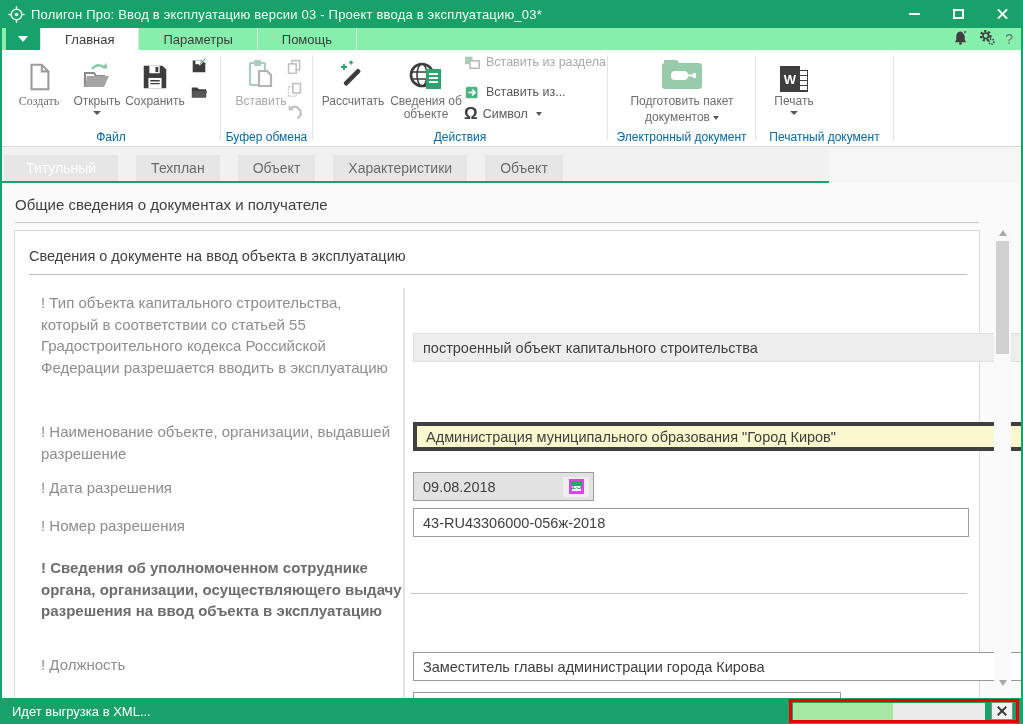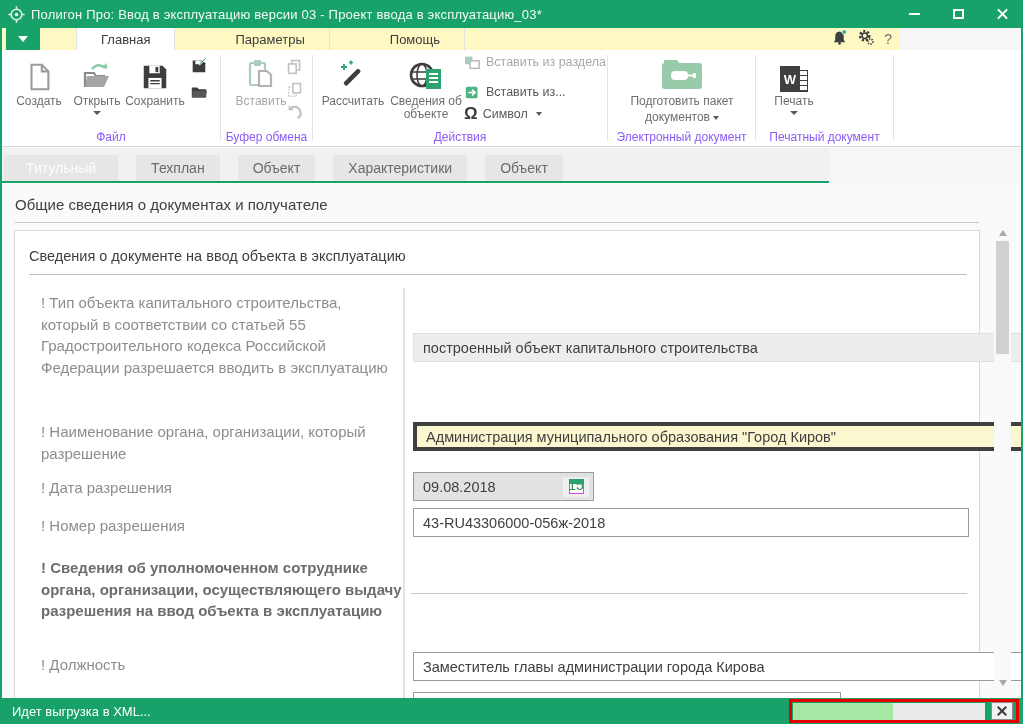--- a/index.html
+++ b/index.html
@@ -14,33 +14,33 @@
   .title-text { font-size:13px; letter-spacing:.2px; }
   .wincontrols { position:absolute; right:6px; top:0; height:28px; display:flex; align-items:center; gap:14px; }
   .wc { width:30px; height:22px; display:flex; align-items:center; justify-content:center; cursor:default; }
   .wc-min-g { width:11px; height:2px; background:#fff; }
   .wc-max-g { width:11px; height:10px; border:2px solid #fff; }
   .wc-x { position:relative; width:13px; height:13px; }
   .wc-x:before,.wc-x:after { content:""; position:absolute; left:0; top:5.5px; width:13px; height:2px; background:#fff; }
   .wc-x:before { transform:rotate(45deg); } .wc-x:after { transform:rotate(-45deg); }
 
   
-  .tabstrip { position:absolute; left:0; top:28px; width:898px; height:22px; background:#fef9c3; display:flex;gap:36px; }
+  .tabstrip { position:absolute; left:0; top:28px; width:1019px; height:22px; background:#86efac; display:flex; }
   .appmenu-btn { width:34px; height:22px; margin-left:4px; background:#18a269; display:flex; align-items:center; justify-content:center; }
   .tri-down-w { width:0; height:0; border-left:5px solid transparent; border-right:5px solid transparent; border-top:6px solid #fff; }
   .rtab { height:22px; padding:0 24px; display:flex; align-items:center; font-size:13px; color:#3c3c3c; border-right:1px solid #e2e2e2; }
   .rtab.active { background:#ffffff; border-right:1px solid #e2e2e2; border-left:1px solid #e2e2e2; }
   .strip-icons { position:absolute; right:8px; top:0; height:22px; display:flex; align-items:center; gap:9px; }
   .help-glyph { font-size:14px; color:#6f6f6f; }
 
   
   .ribbon { position:absolute; left:0; top:50px; width:1019px; height:97px; background:#fff; border-bottom:1px solid #d7d7d7; }
   .rgroup { position:absolute; top:0; height:96px; }
   .rsep { position:absolute; top:5px; width:1px; height:85px; background:#e3e3e3; }
-  .group-label { position:absolute; left:0; right:0; bottom:2px; text-align:center; font-size:12px; color:#8b5cf6; }
+  .group-label { position:absolute; left:0; right:0; bottom:2px; text-align:center; font-size:12px; color:#0369a1; }
   .bigbtn { position:absolute; top:4px; display:flex; flex-direction:column; align-items:center; text-align:center; }
   .bigbtn .ic { height:38px; display:flex; align-items:flex-end; justify-content:center; }
   .bigbtn .lbl { font-size:12px; line-height:13px; color:#6e6e6e; margin-top:3px; white-space:nowrap; }
   .bigbtn .lbl2 { font-size:12px; line-height:13px; color:#6e6e6e; margin-top:3px; }
   .lbl.dis { color:#a8a8a8; }
   .tri-down { width:0; height:0; border-left:4px solid transparent; border-right:4px solid transparent; border-top:4px solid #5a5a5a; margin-top:3px; }
   .smallcol { position:absolute; display:flex; flex-direction:column; gap:6px; }
   .smallbtn { width:22px; height:20px; display:flex; align-items:center; justify-content:center; }
   .menurow { position:absolute; height:20px; display:flex; align-items:center; gap:5px; font-size:12.5px; color:#585858; white-space:nowrap; }
   .menurow.dis { color:#a8a8a8; }
@@ -72,22 +72,22 @@
   .fctrl { position:absolute; left:398px; width:662px; height:29px; display:flex; align-items:center;
            font-size:14.5px; color:#3f3f3f; padding:0 26px 0 9px; white-space:nowrap; overflow:hidden; }
   .chev { position:absolute; right:9px; top:10px; width:7px; height:7px;
           border-right:1.7px solid #a9a9a9; border-bottom:1.7px solid #a9a9a9; transform:rotate(45deg); }
   .dd-gray { background:#ededed; border:1px solid #e0e0e0; }
   .dd-yellow { background:#fbf7ce; border:4px solid #404040; }
   .dd-white { background:#fff; border:1px solid #999; }
   .datefield { position:absolute; left:398px; width:181px; height:29px; background:#e2e2e2; border:1px solid #9b9b9b;
                display:flex; align-items:center; font-size:14.5px; color:#3f3f3f; padding-left:9px; }
   .calbtn { position:absolute; right:4px; top:3.5px; width:26px; height:20px; background:#efefef; display:flex; align-items:center; justify-content:center; }
-  .cal { width:15px; height:15px; background:#fff; border:1px solid #d946ef; position:relative;
-         font-size:14px; color:#2c8f5f; display:flex; align-items:flex-end; justify-content:center; }
+  .cal { width:15px; height:15px; background:#fff; border:3px solid #d946ef; position:relative;
+         font-size:11px; color:#2c8f5f; display:flex; align-items:flex-end; justify-content:center; }
   .cal:before { content:""; position:absolute; left:-1px; right:-1px; top:-1px; height:5px; background:#2ea36f; }
   .textinput { position:absolute; left:398px; width:556px; height:29px; background:#fff; border:1px solid #9b9b9b;
                display:flex; align-items:center; font-size:14.5px; color:#3f3f3f; padding-left:9px; white-space:nowrap; }
   .hline-right { position:absolute; left:396px; top:362px; width:556px; height:1px; background:#c6c6c6; }
   .partialinput { position:absolute; left:398px; top:461px; width:428px; height:7px; background:#fff;
                   border:1px solid #9b9b9b; border-bottom:none; }
 
   
   .scrollbar { position:absolute; left:992px; top:42px; width:17px; height:465px; background:#f9f9f9; }
   .sb-arrow { position:absolute; left:0; width:17px; height:15px; display:flex; align-items:center; justify-content:center; }
@@ -158,21 +158,21 @@
             <circle cx="15.2" cy="14.8" r="3" fill="none" stroke="#3f3f3f" stroke-width="2" stroke-dasharray="1.6 1.4"></circle>
           </svg>
       </span>
       <span class="help-glyph">?</span>
     </span>
   </div>
 
   <div class="ribbon">
 
     <div class="rgroup" style="left:0;width:218px;">
-      <div class="bigbtn" style="left:8px;width:58px;">
+      <div class="bigbtn" style="left:8px;width:58px;font-family:Liberation Serif, serif;">
         <span class="ic">
           <svg width="30" height="30" viewBox="0 0 32 32">
               <path d="M8 3h11l7 7v19H8z" fill="#fff" stroke="#9b9b9b" stroke-width="2.2"></path>
               <path d="M19 3v7h7" fill="none" stroke="#9b9b9b" stroke-width="2.2"></path>
             </svg>
         </span>
         <span class="lbl">Создать</span>
       </div>
       <div class="bigbtn" style="left:66px;width:58px;">
         <span class="ic">
@@ -354,21 +354,21 @@
       <div class="card-title">Сведения о документе на ввод объекта в эксплуатацию</div>
       <div class="card-rule"></div>
       <div class="vdivider"></div>
 
       <div class="flabel" style="top:61px;">! Тип объекта капитального строительства, который в соответствии со статьей 55 Градостроительного кодекса Российской Федерации разрешается вводить в эксплуатацию</div>
       <div class="fctrl dd-gray" style="top:102px;">
         <span>построенный объект капитального строительства</span>
         <span class="chev"></span>
       </div>
 
-      <div class="flabel" style="top:190px;">! Наименование органа, организации, который разрешение</div>
+      <div class="flabel" style="top:190px;">! Наименование объекте, организации, выдавшей разрешение</div>
       <div class="fctrl dd-yellow" style="top:191px;">
         <span>Администрация муниципального образования "Город Киров"</span>
         <span class="chev"></span>
       </div>
 
       <div class="flabel" style="top:246px;">! Дата разрешения</div>
       <div class="datefield" style="top:241px;">
         <span>09.08.2018</span>
         <span class="calbtn">
           <span class="cal">15</span>

